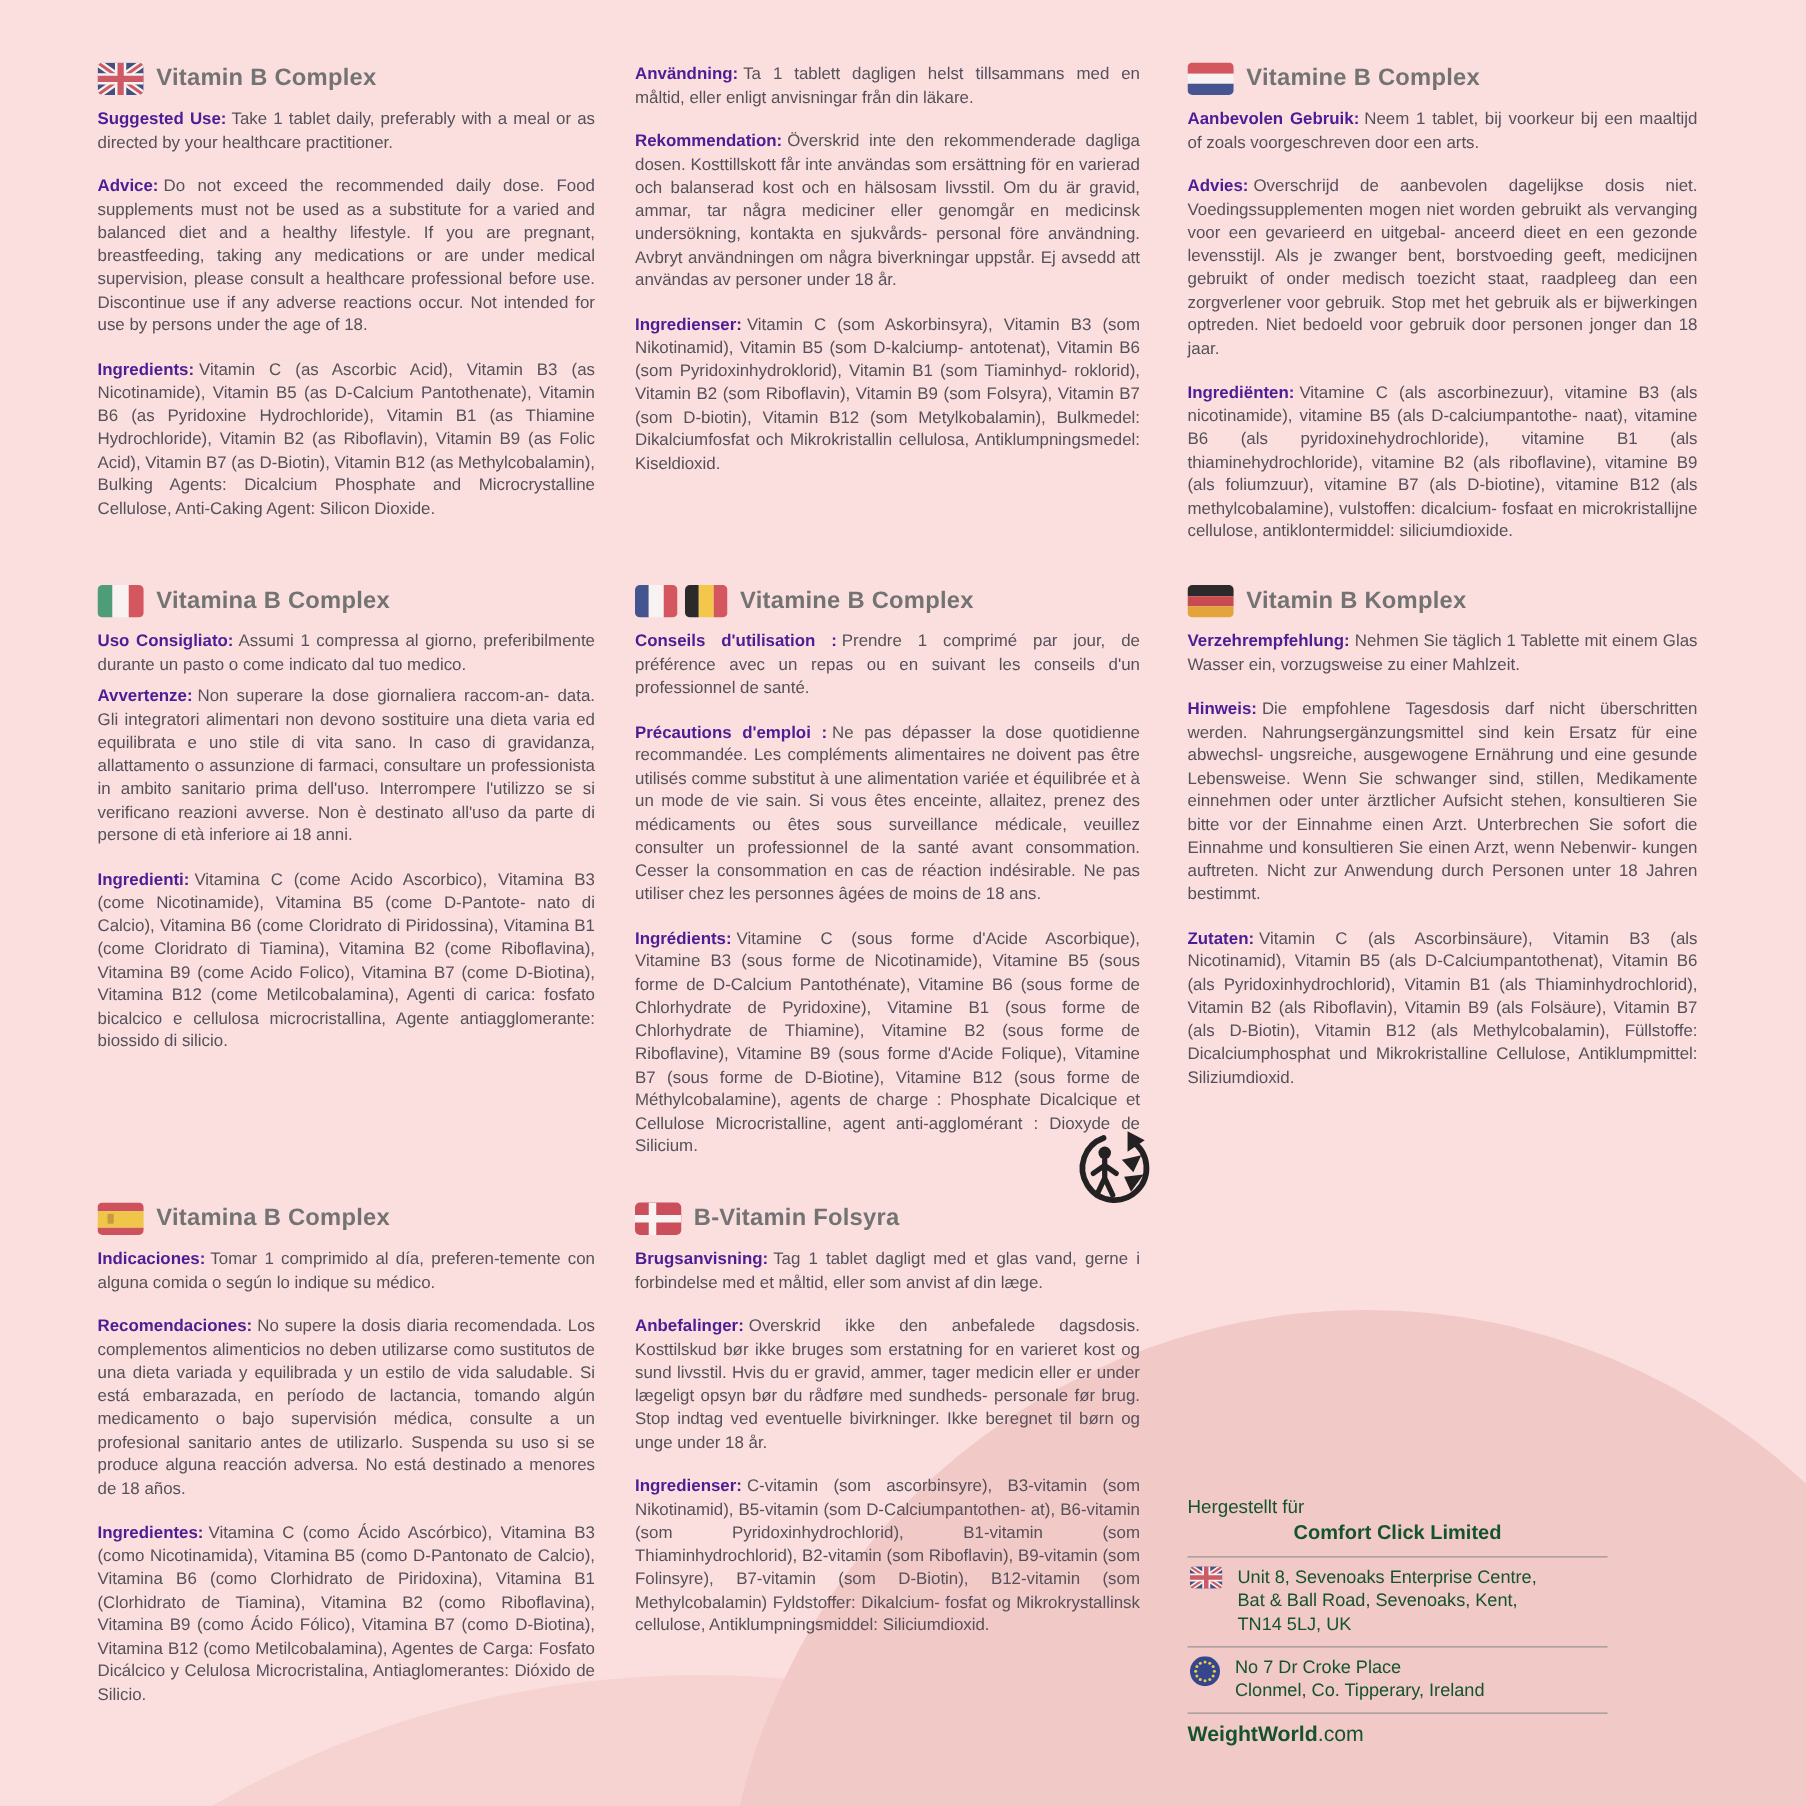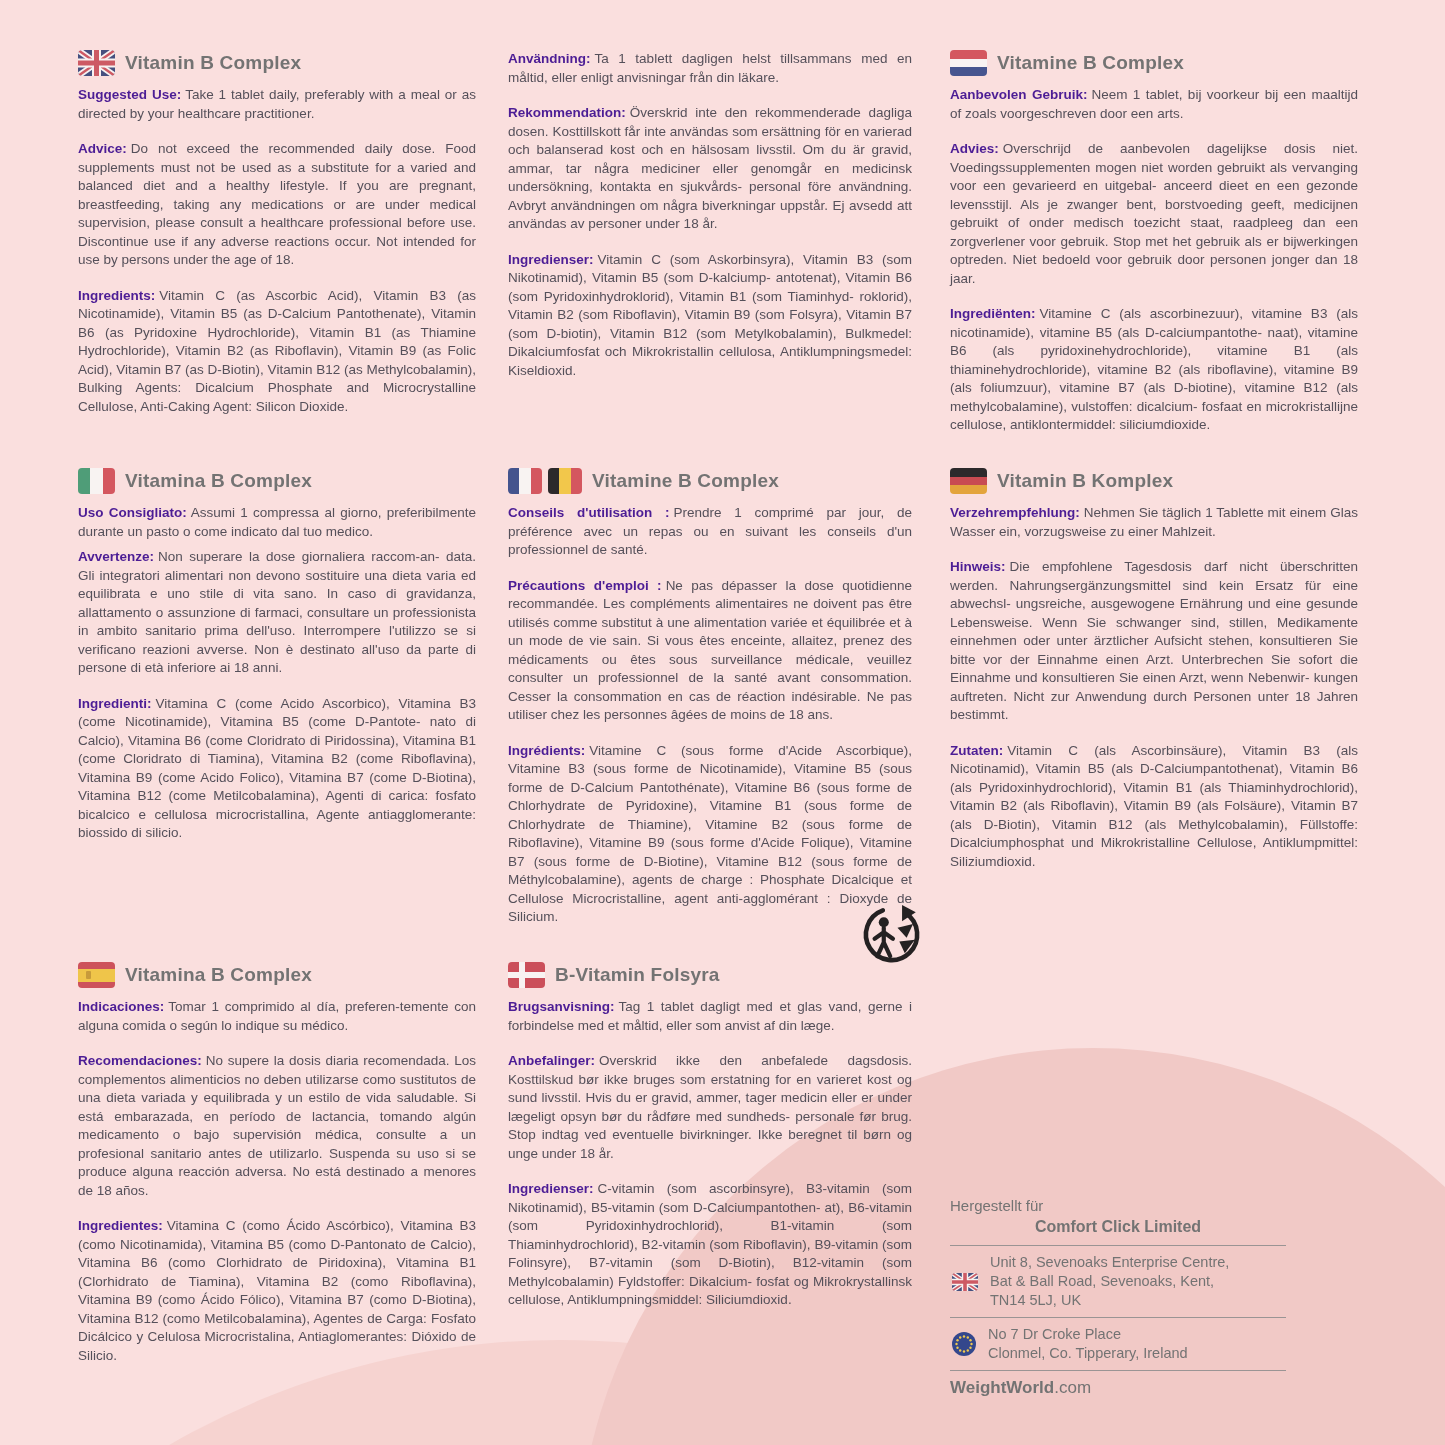--- a/index.html
+++ b/index.html
@@ -24,25 +24,25 @@
   .sec-it .para{margin-bottom:7px;}
   .para .lbl{font-weight:bold;color:#4c1d95;margin-right:4px;}
   
   .flag{width:37px;height:26px;border-radius:4px;overflow:hidden;display:flex;flex-shrink:0;position:relative;}
   .flag.vert{flex-direction:row;} .flag.horz{flex-direction:column;}
   .flag .b{flex:1;}
   .flag-sm{width:26px;height:18px;border-radius:3px;}
   .crossbar{position:absolute;}
   .fr-be{display:flex;gap:6px;}
   
-  #mfg{position:absolute;top:1196px;left:0;width:336px;color:#737373;}
+  #mfg{position:absolute;top:1196px;left:0;width:336px;color:#14532d;}
   #mfg .made-for{font-size:15px;line-height:20px;}
   #mfg .company{font-size:16px;font-weight:bold;line-height:22px;text-align:center;}
   #mfg .rule{border:none;border-top:1px solid #9a9494;margin:7px 0;}
-  #mfg .addr-row{display:flex;align-items:center;gap:12px;padding-left:2px;}
+  #mfg .addr-row{display:flex;gap:12px;padding-left:2px;}
   #mfg .addr{font-size:14.5px;line-height:19px;}
   #mfg .site{font-size:17px;margin-top:2px;}
   #mfg .site b{font-weight:bold;}
   #triman{position:absolute;left:860px;top:904px;width:64px;height:64px;z-index:2;}
 </style>
 </head>
 <body>
 
 <div class="bg-circle" id="circle-mid"></div>
 <div class="bg-circle" id="circle-dark"></div>

